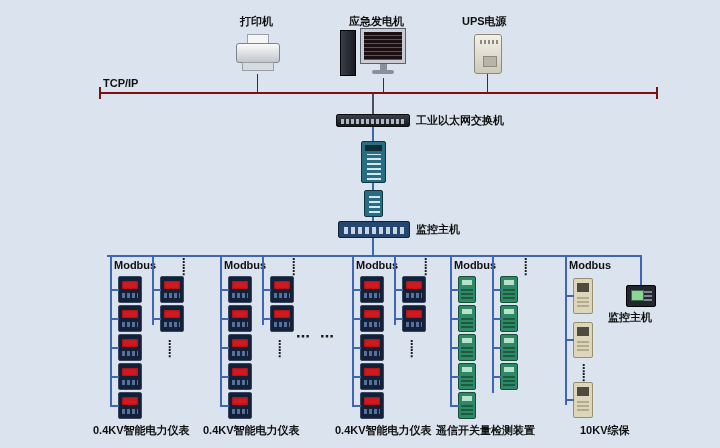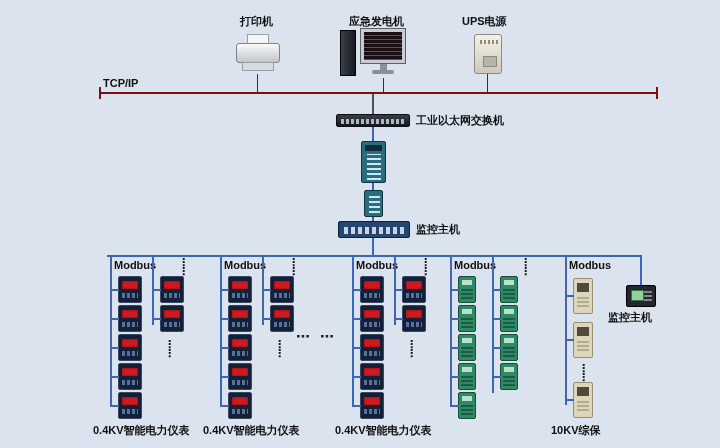--- a/index.html
+++ b/index.html
@@ -319,15 +319,16 @@
   <div class="vline mb" style="left:640px;top:255px;height:30px"></div>
   <div class="genctl">
       <i class="scr"></i>
       <i class="gb"></i>
     </div>
   <div class="lbl small" style="left:608px;top:311px">监控主机</div>
 
   <div class="lbl" style="left:93px;top:424px">0.4KV智能电力仪表</div>
   <div class="lbl" style="left:203px;top:424px">0.4KV智能电力仪表</div>
   <div class="lbl" style="left:335px;top:424px">0.4KV智能电力仪表</div>
-  <div class="lbl" style="left:551px;top:424px">10KV综保</div>
+  <div class="lbl" style="left:436px;top:424px">遥信开关量检测装置</div>
+  <div class="lbl" style="left:580px;top:424px">10KV综保</div>
 
 </div>
 
 </body></html>

